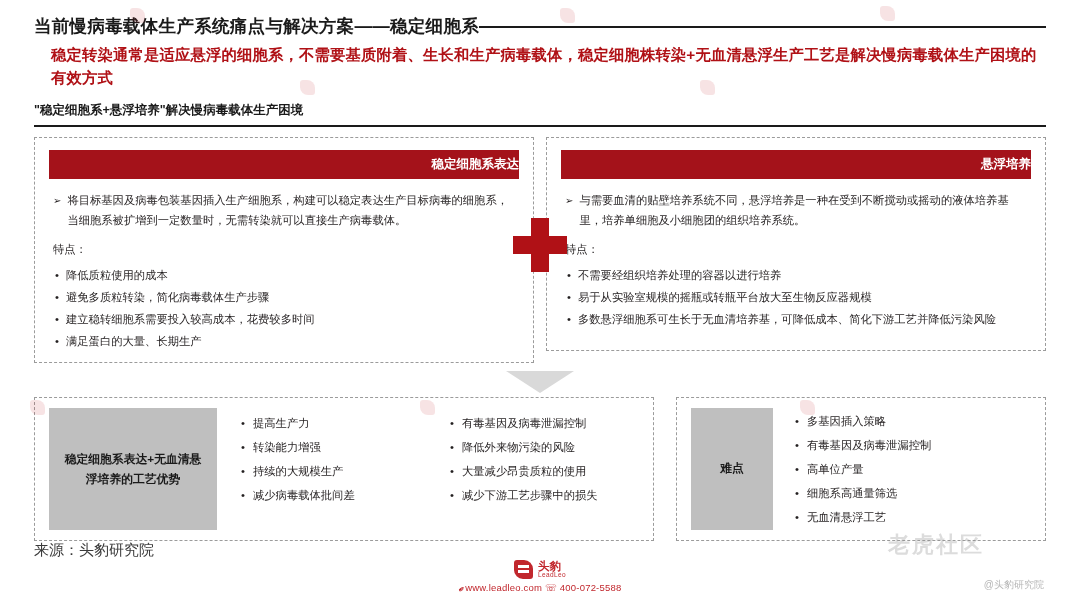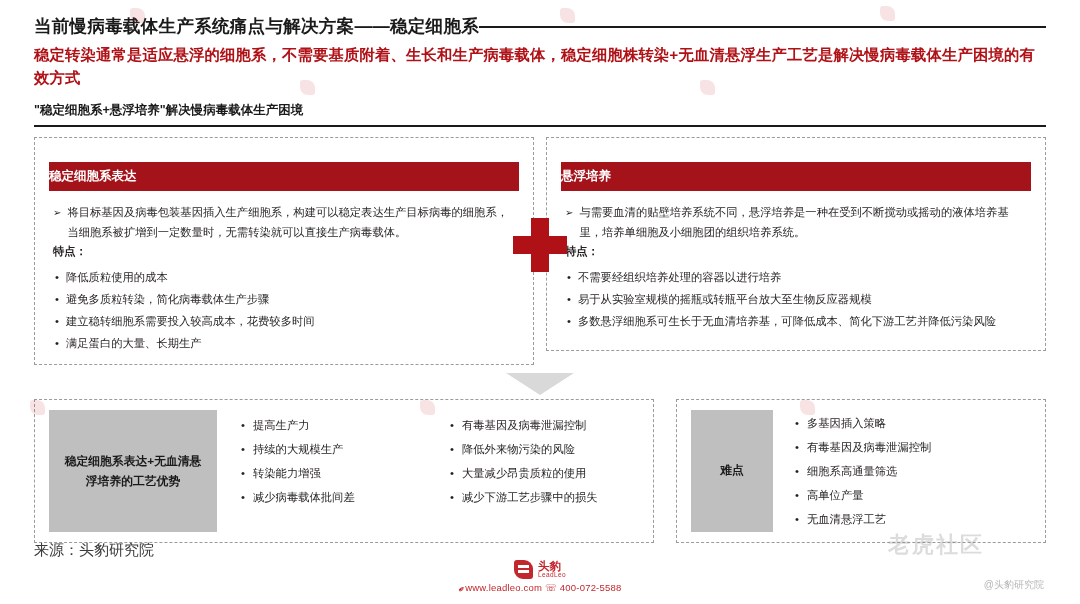--- a/index.html
+++ b/index.html
@@ -44,20 +44,21 @@
     position: relative;
     top: 1px;
   }
   .subtitle {
     padding: 6px 34px 0 34px;
     color: #b01116;
     font-size: 15.3px;
     line-height: 1.5;
     font-weight: bold;
     letter-spacing: .2px;
+    margin-left: 17px;
   }
   .section-label {
     padding: 12px 34px 0 34px;
     font-size: 12.5px;
     font-weight: bold;
     color: #1a1a1a;
   }
   .section-rule {
     margin: 6px 34px 0 34px;
     height: 2px;
@@ -78,42 +79,43 @@
     padding: 0 0 10px 0;
     box-sizing: border-box;
     position: relative;
     min-height: 214px;
   }
   .panel-head {
     background: #a4121a;
     color: #ffffff;
     font-size: 12.5px;
     font-weight: bold;
-    text-align: left;
+    text-align: right;
     padding: 6px 0;
-    margin: 24px 14px 0 14px;
+    margin: 12px 14px 0 14px;
   }
   .panel-body {
     padding: 12px 18px 0 18px;
     font-size: 11.3px;
     line-height: 1.75;
     color: #231f20;
   }
   .lead-item {
     display: flex;
     gap: 6px;
     text-indent: 0;
   }
   .lead-arrow {
     color: #231f20;
     font-size: 10px;
     line-height: 1.9;
   }
   .feature-title {
-    font-weight: bold;
+    font-weight: normal;
+    margin-top: 10px;
     font-size: 11.3px;
   }
   .bullets {
     margin: 4px 0 0 0;
     padding: 0;
     list-style: none;
   }
   .bullets li {
     position: relative;
     padding-left: 13px;
@@ -441,44 +443,44 @@
   </div>
 
   <div class="bottom">
 
     <div class="bottom-left">
       <div class="grey-box">稳定细胞系表达+无血清悬浮培养的工艺优势</div>
       <div class="adv-cols">
         <div class="adv-col">
           <ul>
             <li>提高生产力</li>
+            <li>转染能力增强</li>
             <li>持续的大规模生产</li>
-            <li>转染能力增强</li>
             <li>减少病毒载体批间差</li>
           </ul>
         </div>
         <div class="adv-col">
           <ul>
             <li>有毒基因及病毒泄漏控制</li>
             <li>降低外来物污染的风险</li>
             <li>大量减少昂贵质粒的使用</li>
             <li>减少下游工艺步骤中的损失</li>
           </ul>
         </div>
       </div>
     </div>
 
     <div class="bottom-right">
       <div class="grey-box-sm">难点</div>
       <div class="diff-list">
         <ul>
           <li>多基因插入策略</li>
           <li>有毒基因及病毒泄漏控制</li>
+          <li>高单位产量</li>
           <li>细胞系高通量筛选</li>
-          <li>高单位产量</li>
           <li>无血清悬浮工艺</li>
         </ul>
       </div>
     </div>
   </div>
 
   <div class="source">来源：头豹研究院</div>
 
   <div class="footer-logo">
     <div class="logo-mark">

